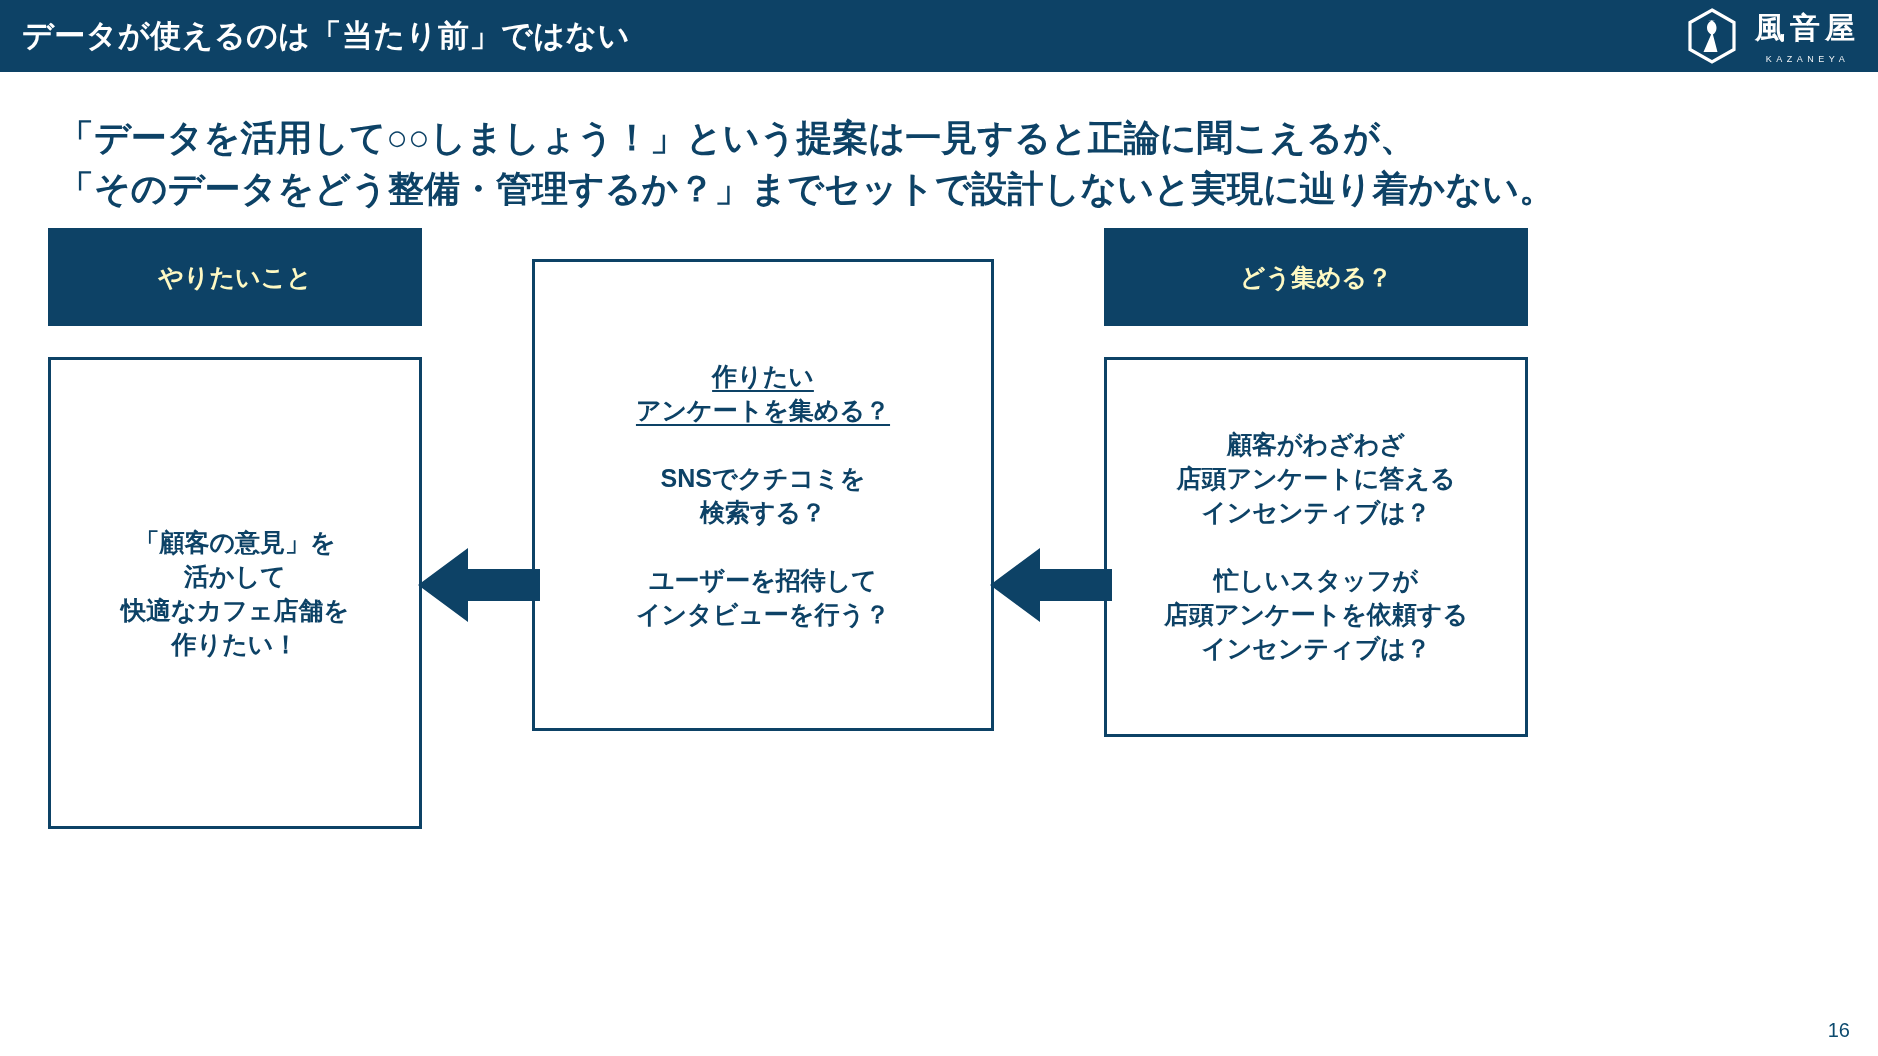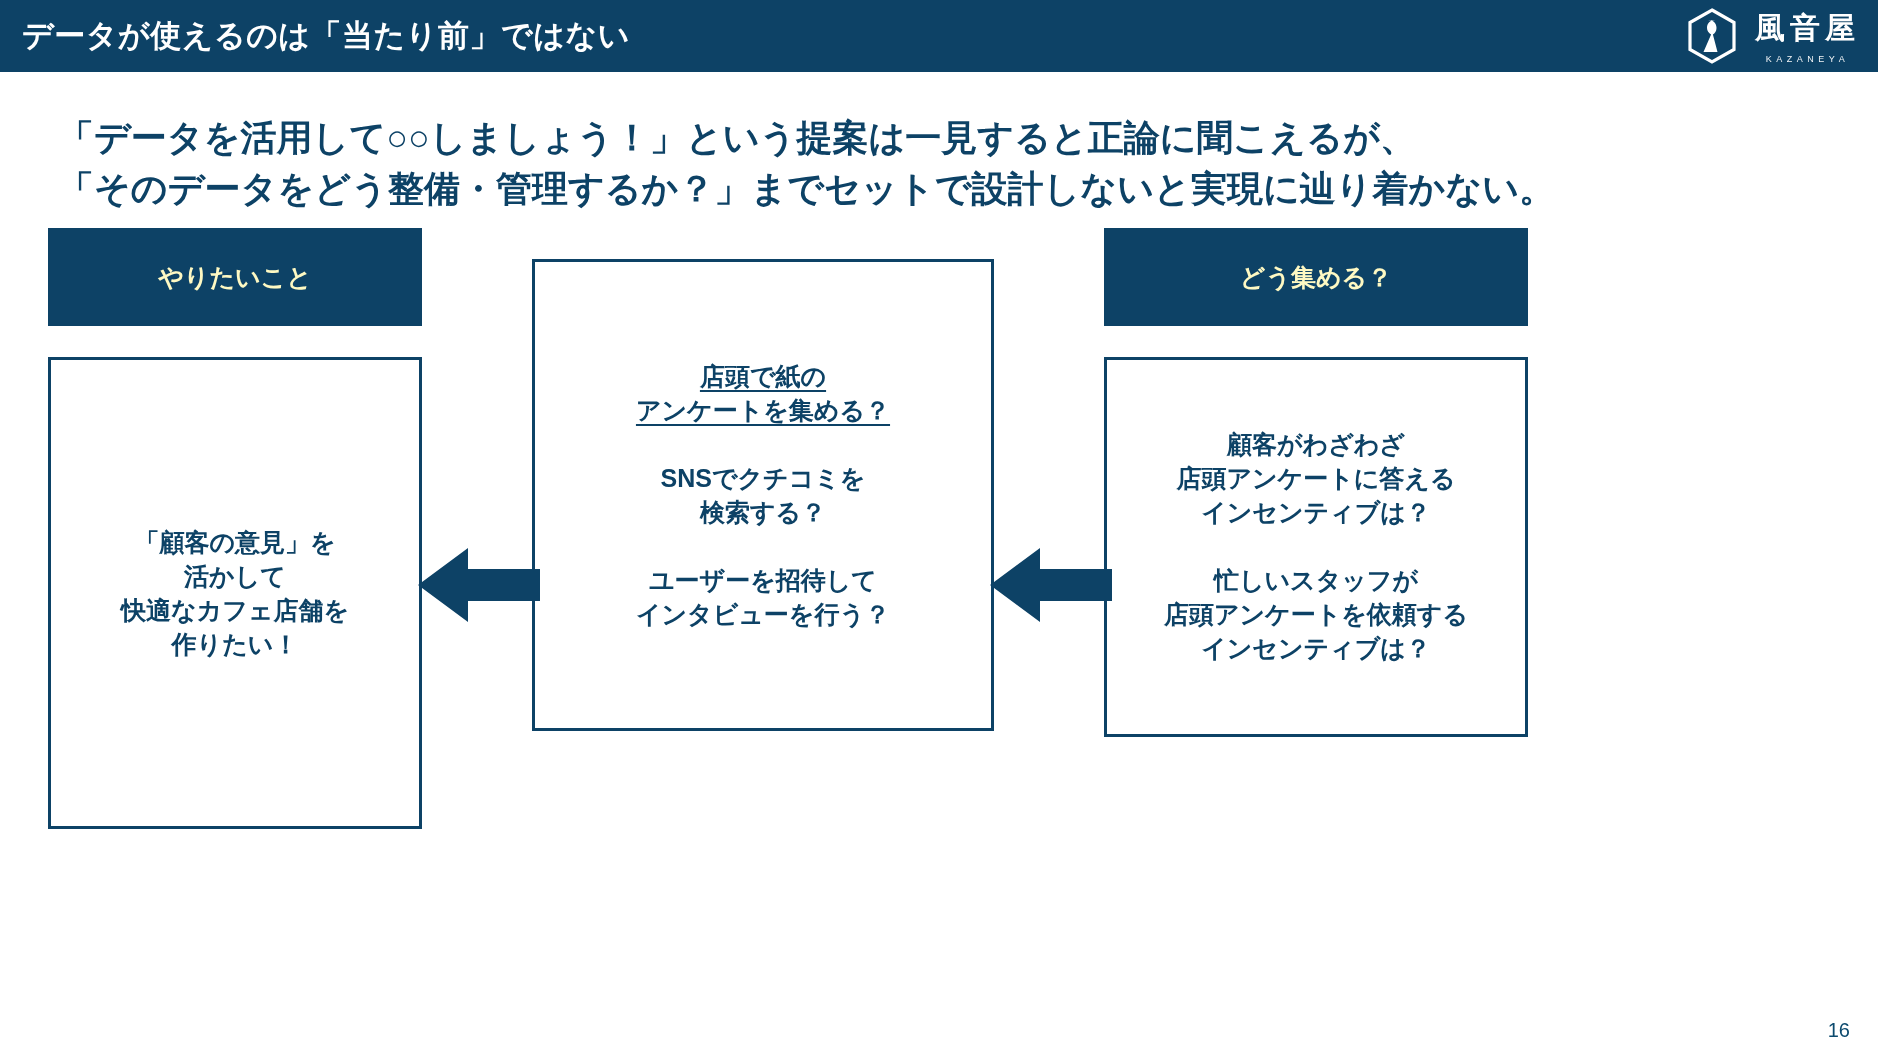--- a/index.html
+++ b/index.html
@@ -169,21 +169,21 @@
   <div class="col-body body-left">
     <div class="para">「顧客の意見」を
 活かして
 快適なカフェ店舗を
 作りたい！</div>
   </div>
 </div>
 
 <div class="column col-mid">
   <div class="col-body body-mid">
-    <div class="para underlined">店頭で紙の
+    <div class="para underlined">作りたい
 アンケートを集める？</div>
     <div class="para">SNSでクチコミを
 検索する？</div>
     <div class="para">ユーザーを招待して
 インタビューを行う？</div>
   </div>
 </div>
 
 <div class="column col-right">
   <div class="col-header">どう集める？</div>

